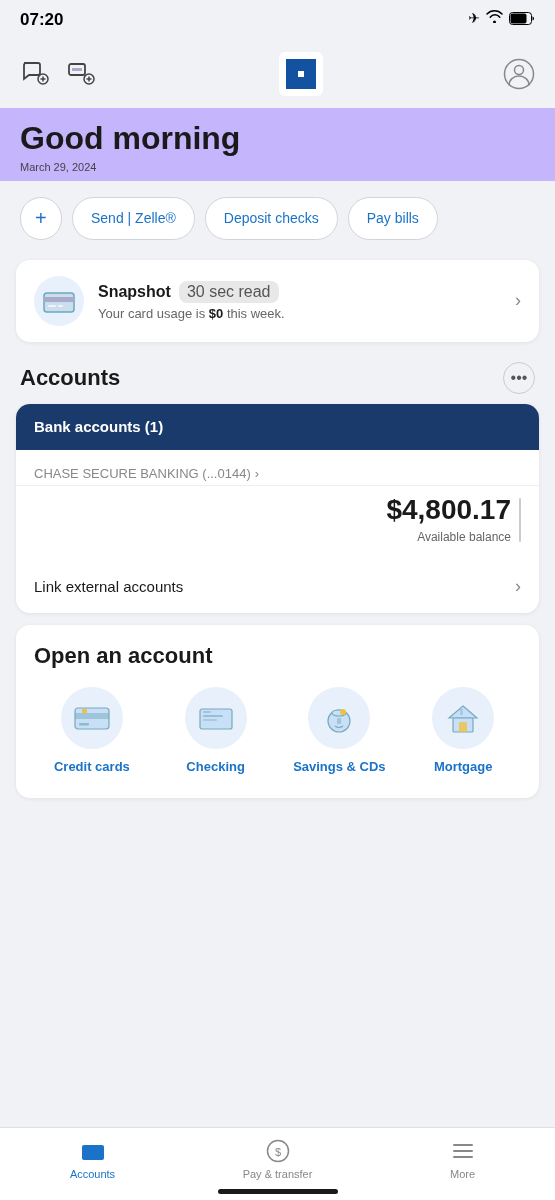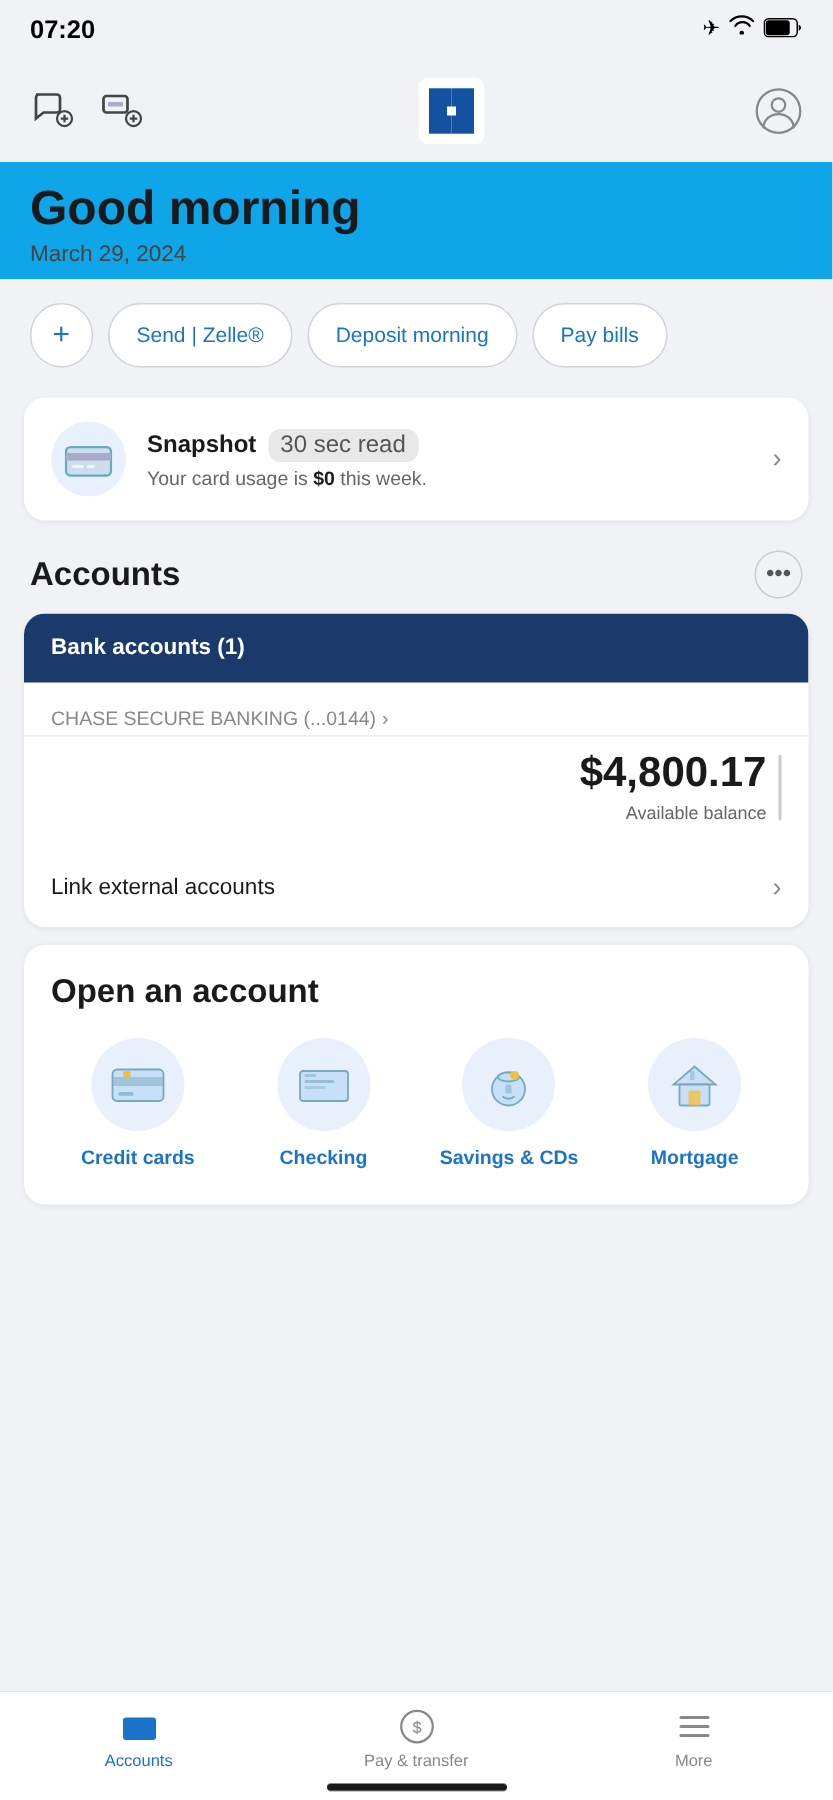--- a/index.html
+++ b/index.html
@@ -58,31 +58,31 @@
       justify-content: center;
       cursor: pointer;
     }
     .chase-logo {
       width: 44px;
       height: 44px;
     }
 
     
     .header {
-      background: #0ea5e9;
+      background: #c4b5fd;
       padding: 12px 20px 8px;
     }
     .greeting {
       font-size: 32px;
       font-weight: 700;
       color: #1a1a1a;
       line-height: 1.15;
     }
     .date {
-      font-size: 15px;
+      font-size: 11px;
       color: #444;
       margin-top: 4px;
     }
 
     
     .action-bar {
       padding: 16px 20px 12px;
       display: flex;
       gap: 10px;
       overflow-x: auto;
@@ -448,21 +448,21 @@
 </div>
 
 <div class="header">
   <div class="greeting">Good morning</div>
   <div class="date">March 29, 2024</div>
 </div>
 
 <div class="action-bar">
   <button class="action-btn plus-btn">+</button>
   <button class="action-btn">Send | Zelle®</button>
-  <button class="action-btn">Deposit morning</button>
+  <button class="action-btn">Deposit checks</button>
   <button class="action-btn">Pay bills</button>
 </div>
 
 <div class="content">
 
   <div class="snapshot-card">
     <div class="snapshot-left">
       <div class="snapshot-icon-wrap">
         <svg width="32" height="24" viewBox="0 0 32 24" fill="none">
           <rect x="1" y="4" width="30" height="19" rx="3" fill="#cde" stroke="#6ab" stroke-width="1.5"></rect>

